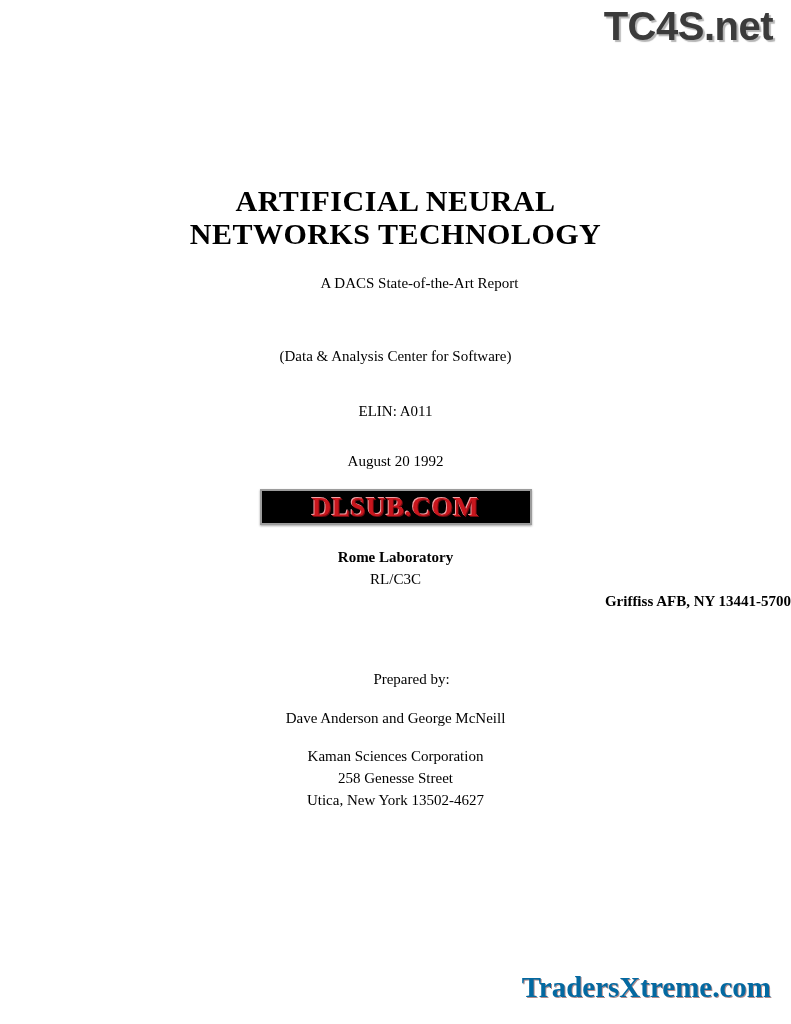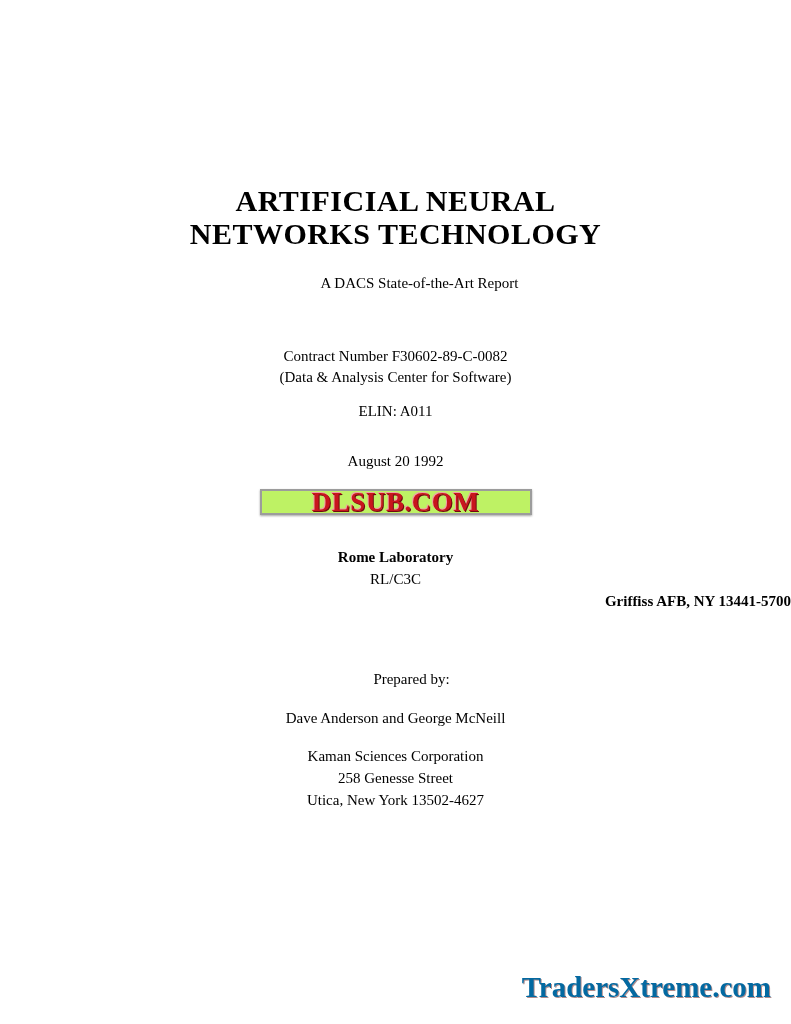--- a/index.html
+++ b/index.html
@@ -47,22 +47,22 @@
     text-shadow: 1px 1px 0 rgba(80,0,0,0.45);
     line-height: 1;
   }
 
   .wm-center {
     position: absolute;
     left: 50%;
     top: 489px;
     transform: translateX(-50%);
     width: 272px;
-    height: 26px;
-    background: #bef264;
+    height: 36px;
+    background: #000000;
     border: 2px solid #9c9c9c;
     box-shadow: 0 1px 2px rgba(0,0,0,0.35);
     display: flex;
     align-items: center;
     justify-content: center;
     box-sizing: border-box;
   }
   .wm-center span {
     font-family: "Liberation Serif", serif;
     font-weight: bold;
@@ -175,31 +175,31 @@
     right: 0;
     font-size: 15px;
     line-height: 1.45;
   }
 </style>
 </head>
 <body>
 
 <div class="page">
 
+  <div class="wm-top">TC4S.net</div>
 
   <div class="doc">
 
     <h1 class="title title-line-1">ARTIFICIAL  NEURAL</h1>
 
     <h1 class="title title-line-2">NETWORKS  TECHNOLOGY</h1>
 
     <div class="subtitle">A DACS State-of-the-Art Report</div>
 
     <div class="contract">
-      <div>Contract Number F30602-89-C-0082</div>
       <div>(Data &amp; Analysis Center for Software)</div>
     </div>
 
     <div class="elin">ELIN:  A011</div>
 
     <div class="date">August 20 1992</div>
 
     <div class="lab">
       <div class="lab-name">Rome Laboratory</div>
       <div class="lab-code">RL/C3C</div>

